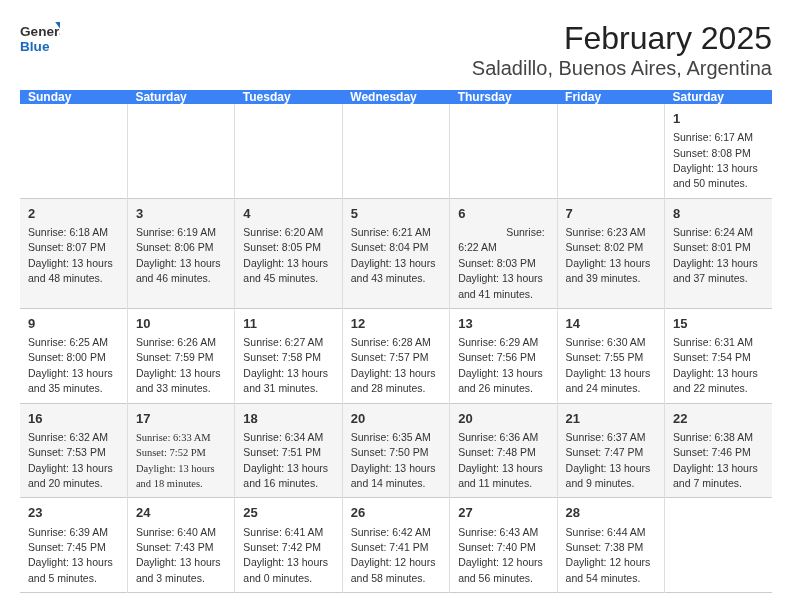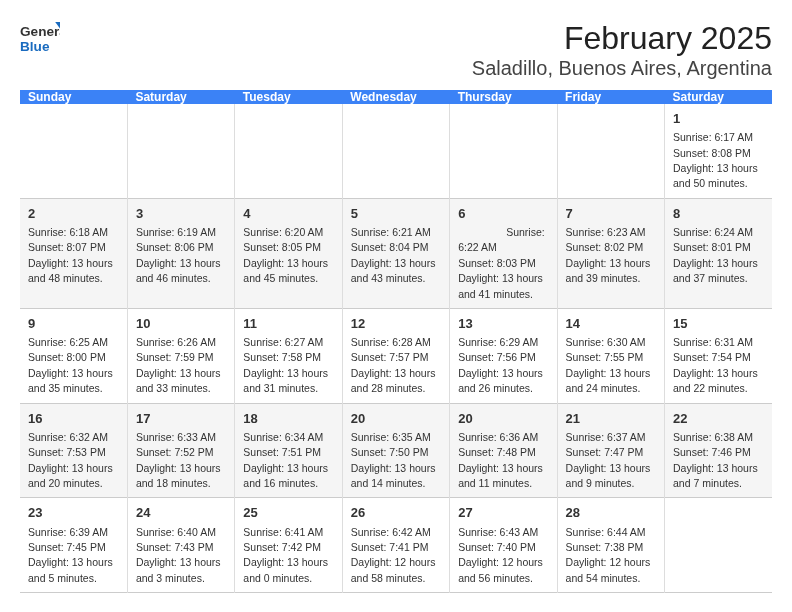--- a/index.html
+++ b/index.html
@@ -190,21 +190,21 @@
         <td><span class="day-number">15</span><span class="day-info" style="white-space: pre-line;">Sunrise: 6:31 AM
 Sunset: 7:54 PM
 Daylight: 13 hours
 and 22 minutes.</span></td>
       </tr>
       <tr>
         <td><span class="day-number">16</span><span class="day-info" style="white-space: pre-line;">Sunrise: 6:32 AM
 Sunset: 7:53 PM
 Daylight: 13 hours
 and 20 minutes.</span></td>
-        <td><span class="day-number">17</span><span class="day-info" style="white-space: pre-line;">Sunrise: 6:33 AM
+        <td><span class="day-number">17</span><span class="day-info" style="white-space: pre-line; font-family: Liberation Serif, serif;">Sunrise: 6:33 AM
 Sunset: 7:52 PM
 Daylight: 13 hours
 and 18 minutes.</span></td>
         <td><span class="day-number">18</span><span class="day-info" style="white-space: pre-line;">Sunrise: 6:34 AM
 Sunset: 7:51 PM
 Daylight: 13 hours
 and 16 minutes.</span></td>
         <td><span class="day-number">20</span><span class="day-info" style="white-space: pre-line;">Sunrise: 6:35 AM
 Sunset: 7:50 PM
 Daylight: 13 hours

